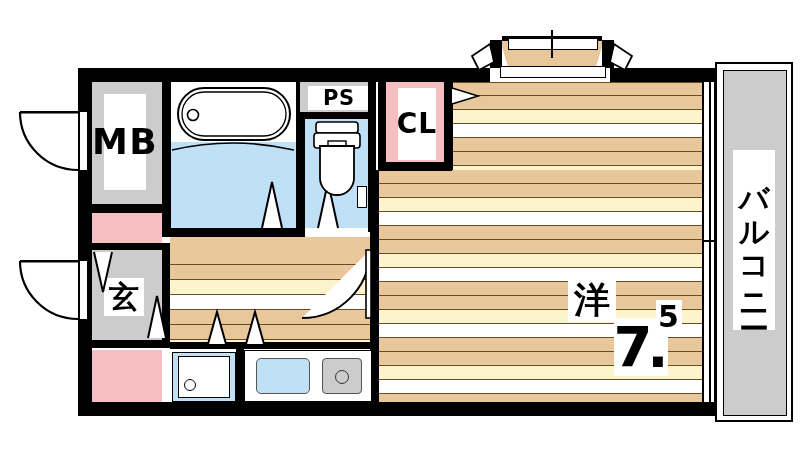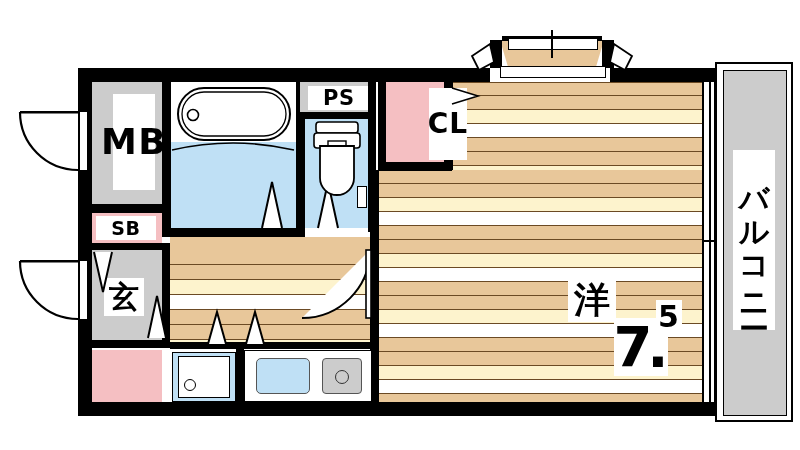--- a/index.html
+++ b/index.html
@@ -111,21 +111,21 @@
   <div class="abs wall" style="left:444px; top:82px; width:9px; height:88px;"></div>
 
   <div class="lbl lbl-jp abs" style="left:568px; top:278px; width:48px; height:44px; font-size:36px;">洋</div>
   <div class="lbl abs" style="left:614px; top:318px; width:40px; height:58px; font-size:56px;">7</div>
   <div class="lbl abs" style="left:650px; top:318px; width:18px; height:58px; font-size:56px; align-items:flex-end;">.</div>
   <div class="lbl abs" style="left:656px; top:300px; width:26px; height:34px; font-size:30px;">5</div>
 
   <div class="abs pink" style="left:386px; top:82px; width:58px; height:88px;"></div>
   <div class="abs wall" style="left:378px; top:162px; width:74px; height:9px;"></div>
   <div class="abs wall" style="left:378px; top:82px; width:8px; height:88px;"></div>
-  <div class="lbl abs" style="left:398px; top:88px; width:38px; height:72px; font-size:28px; flex-direction:column;margin-left:31px;">CL</div>
+  <div class="lbl abs" style="left:398px; top:88px; width:38px; height:72px; font-size:28px; flex-direction:column;">CL</div>
 
   <div class="abs wood" style="left:500px; top:40px; width:104px; height:28px;
               clip-path: polygon(8% 100%, 0% 0%, 100% 0%, 92% 100%);"></div>
   <div class="abs wall" style="left:490px; top:40px; width:12px; height:28px;"></div>
   <div class="abs wall" style="left:602px; top:40px; width:12px; height:28px;"></div>
   <div class="abs wall" style="left:502px; top:36px; width:100px; height:5px;"></div>
   <div class="abs white" style="left:508px; top:38px; width:88px; height:10px; border:1.4px solid #000;"></div>
   <div class="abs" style="left:551px; top:30px; width:2px; height:28px; background:#000;"></div>
   <div class="abs white" style="left:500px; top:66px; width:104px; height:10px; border:1.4px solid #000;"></div>
 
@@ -138,25 +138,24 @@
   <div class="abs blue" style="left:305px; top:118px; width:65px; height:110px;"></div>
   <div class="abs gray" style="left:300px; top:82px; width:76px; height:32px;"></div>
   <div class="abs wall" style="left:300px; top:112px; width:76px; height:7px;"></div>
   <div class="lbl abs" style="left:308px; top:86px; width:62px; height:24px; font-size:21px;">PS</div>
   <div class="abs wall" style="left:368px; top:82px; width:8px; height:150px;"></div>
   <div class="abs white" style="left:305px; top:228px; width:63px; height:9px;"></div>
 
   <div class="abs outline" style="left:357px; top:186px; width:10px; height:22px;"></div>
 
   <div class="abs gray" style="left:92px; top:82px; width:70px; height:122px;"></div>
-  <div class="lbl abs" style="left:113px; top:94px; width:42px; height:96px; font-size:36px; flex-direction:column;">MB</div>
+  <div class="lbl abs" style="left:104px; top:94px; width:42px; height:96px; font-size:36px; flex-direction:column;">MB</div>
   <div class="abs wall" style="left:92px; top:204px; width:78px; height:9px;"></div>
 
   <div class="abs pink" style="left:92px; top:213px; width:70px; height:30px;"></div>
-  <div class="lbl abs" style="left:96px; top:216px; width:60px; height:24px; font-size:19px;">SB</div>
   <div class="abs wall" style="left:92px; top:243px; width:78px; height:7px;"></div>
 
   <div class="abs gray" style="left:92px; top:250px; width:70px; height:90px;"></div>
   <div class="lbl lbl-jp abs" style="left:104px; top:278px; width:40px; height:38px; font-size:30px;">玄</div>
   <div class="abs wall" style="left:162px; top:250px; width:8px; height:90px;"></div>
   <div class="abs wall" style="left:92px; top:340px; width:78px; height:8px;"></div>
 
   <div class="abs pink" style="left:92px; top:350px; width:70px; height:52px;"></div>
 
   <div class="abs floorstripe-hall" style="left:170px; top:250px; width:200px; height:92px;"></div>

